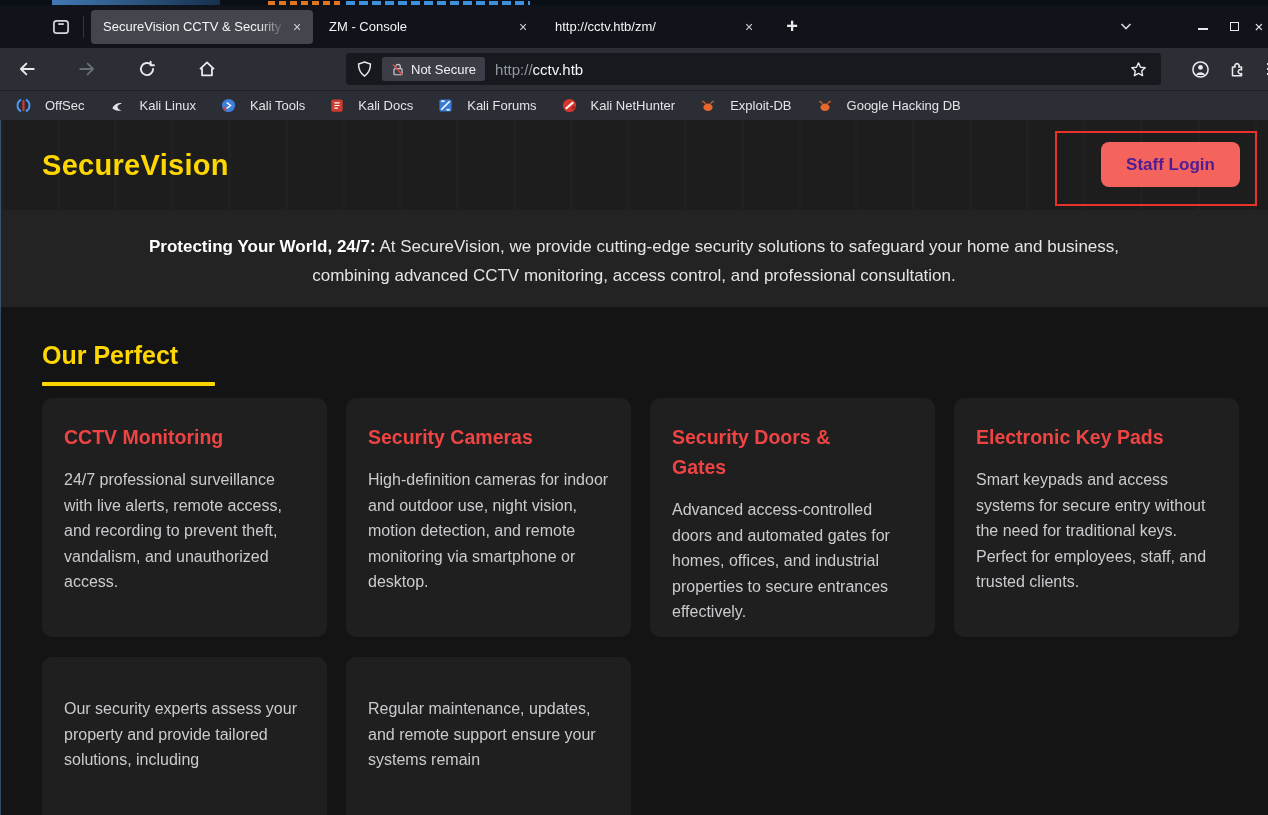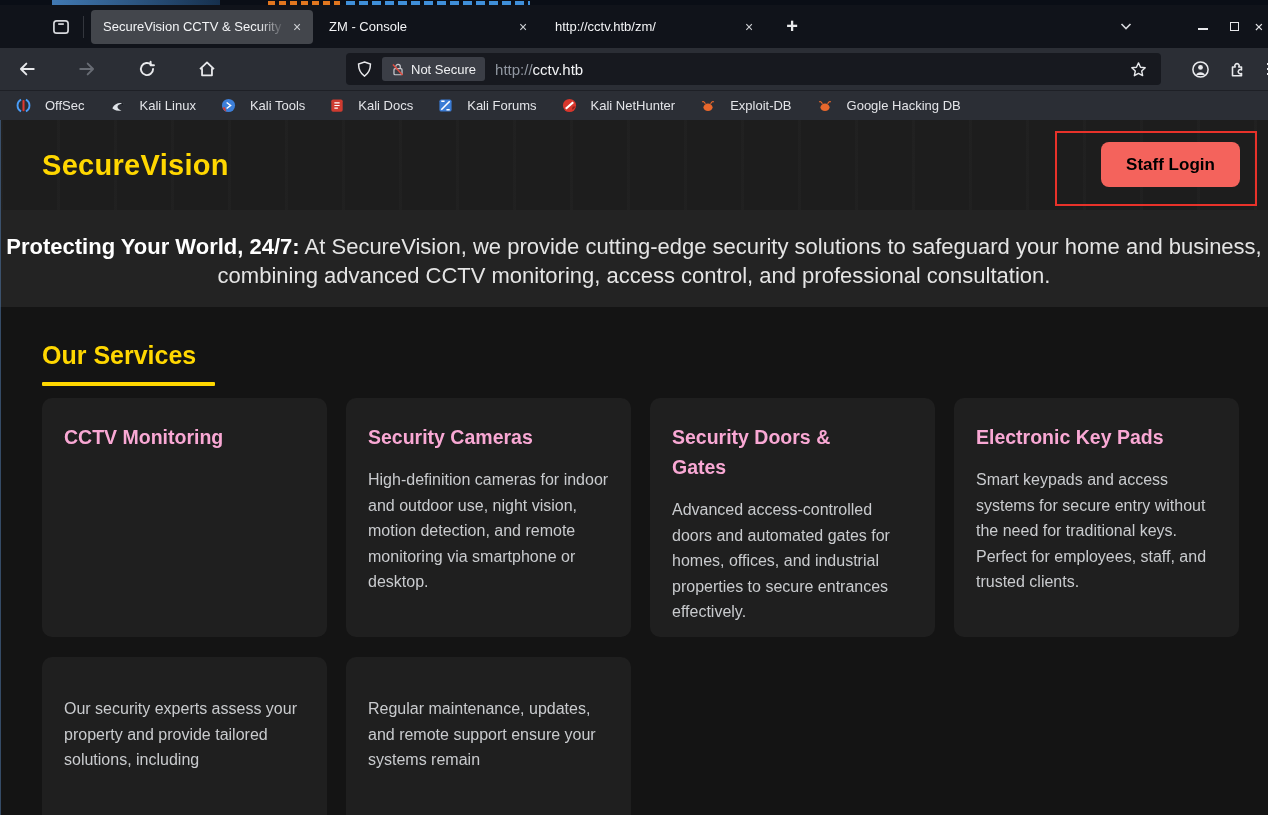--- a/index.html
+++ b/index.html
@@ -73,33 +73,33 @@
   
   .content { position:relative; height:695px; background:#141414; }
   .edge-accent { position:absolute; left:0; top:0; width:1px; height:100%; background:rgba(80,120,170,0.55); z-index:5; }
 
   .siteheader { height:90px; background:#1d1d1d; position:relative; display:flex; align-items:center;
     background-image:repeating-linear-gradient(90deg, rgba(255,255,255,0.015) 0 3px, transparent 3px 57px); }
   .brand { margin-left:42px; font-size:29px; font-weight:bold; color:#ffd700; letter-spacing:0.3px; }
   .annotation { position:absolute; top:11px; right:11px; width:202px; height:75px;
     border:2px solid #e8322a; }
   .staffbtn { position:absolute; top:9px; right:15px; width:139px; height:45px; background:#f4635c;
-    border:none; border-radius:8px; color:#000000; font-weight:bold; font-size:17px;
+    border:none; border-radius:8px; color:#4c1d95; font-weight:bold; font-size:17px;
     font-family:"Liberation Sans",sans-serif; display:flex; align-items:center; justify-content:center; cursor:pointer; }
 
   .tagline { height:97px; background:#232323; text-align:center; padding-top:22px;
-    font-size:22px; line-height:29px; color:#e4e4e4; }
+    font-size:17px; line-height:29px; color:#e4e4e4; }
   .tagline .bold { color:#ffffff; font-weight:bold; }
 
   .main { padding:0 42px; }
   .services-title { margin:33px 0 0; font-size:25px; font-weight:bold; color:#ffd700; line-height:30px; }
   .services-underline { width:173px; height:4px; background:#ffd700; margin-top:12px; border-radius:1px; }
   .grid { margin-top:12px; display:grid; grid-template-columns:repeat(4, 285px); column-gap:19px; row-gap:20px; }
   .card { background:#1f1f1f; border-radius:10px; padding:24px 22px; height:239px; }
-  .card h3 { margin:0; font-size:19.5px; line-height:30px; color:#f9a8d4; font-weight:bold; max-width:208px; }
+  .card h3 { margin:0; font-size:19.5px; line-height:30px; color:#ef4444; font-weight:bold; max-width:208px; }
   .card p { margin:15px 0 0; font-size:16px; line-height:25.5px; color:#c9cbce; }
 </style>
 </head>
 <body>
 
 <div class="peek">
   <div class="peek-grad"></div>
   <div class="peek-frag-orange"></div>
   <div class="peek-frag-blue"></div>
 </div>
@@ -282,26 +282,27 @@
       <button class="staffbtn">Staff Login</button>
     </div>
   </div>
 
   <div class="tagline">
     <span class="bold">Protecting Your World, 24/7:</span><span> At SecureVision, we provide cutting-edge security solutions to safeguard your home and business,</span><br>
     <span>combining advanced CCTV monitoring, access control, and professional consultation.</span>
   </div>
 
   <div class="main">
-    <h2 class="services-title">Our Services</h2>
+    <h2 class="services-title">Our Perfect</h2>
     <div class="services-underline"></div>
 
     <div class="grid">
       <div class="card">
         <h3>CCTV Monitoring</h3>
+        <p>24/7 professional surveillance with live alerts, remote access, and recording to prevent theft, vandalism, and unauthorized access.</p>
       </div>
       <div class="card">
         <h3>Security Cameras</h3>
         <p>High-definition cameras for indoor and outdoor use, night vision, motion detection, and remote monitoring via smartphone or desktop.</p>
       </div>
       <div class="card">
         <h3>Security Doors &amp; Gates</h3>
         <p>Advanced access-controlled doors and automated gates for homes, offices, and industrial properties to secure entrances effectively.</p>
       </div>
       <div class="card">

